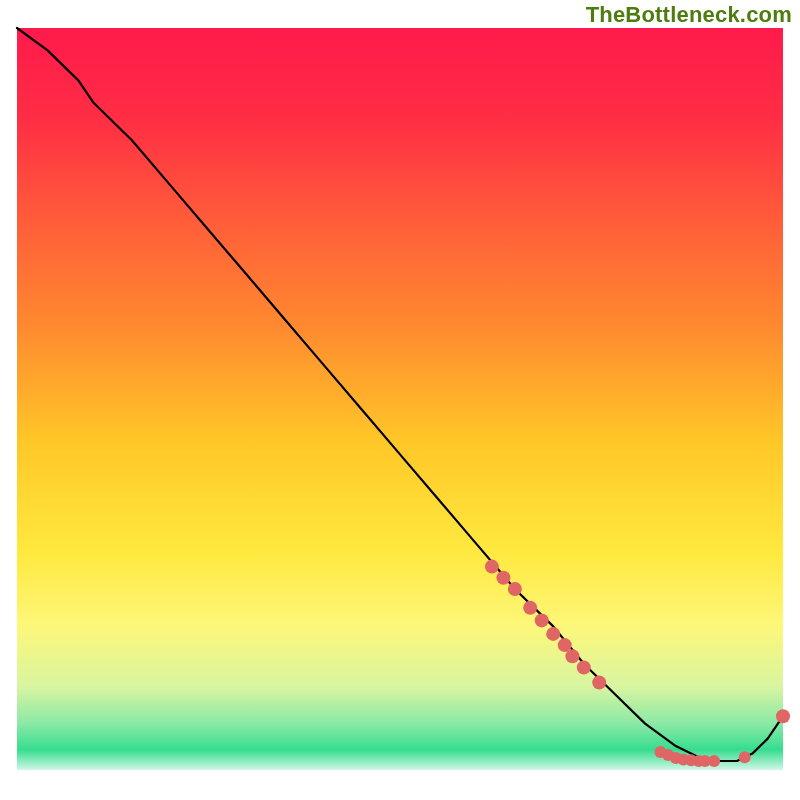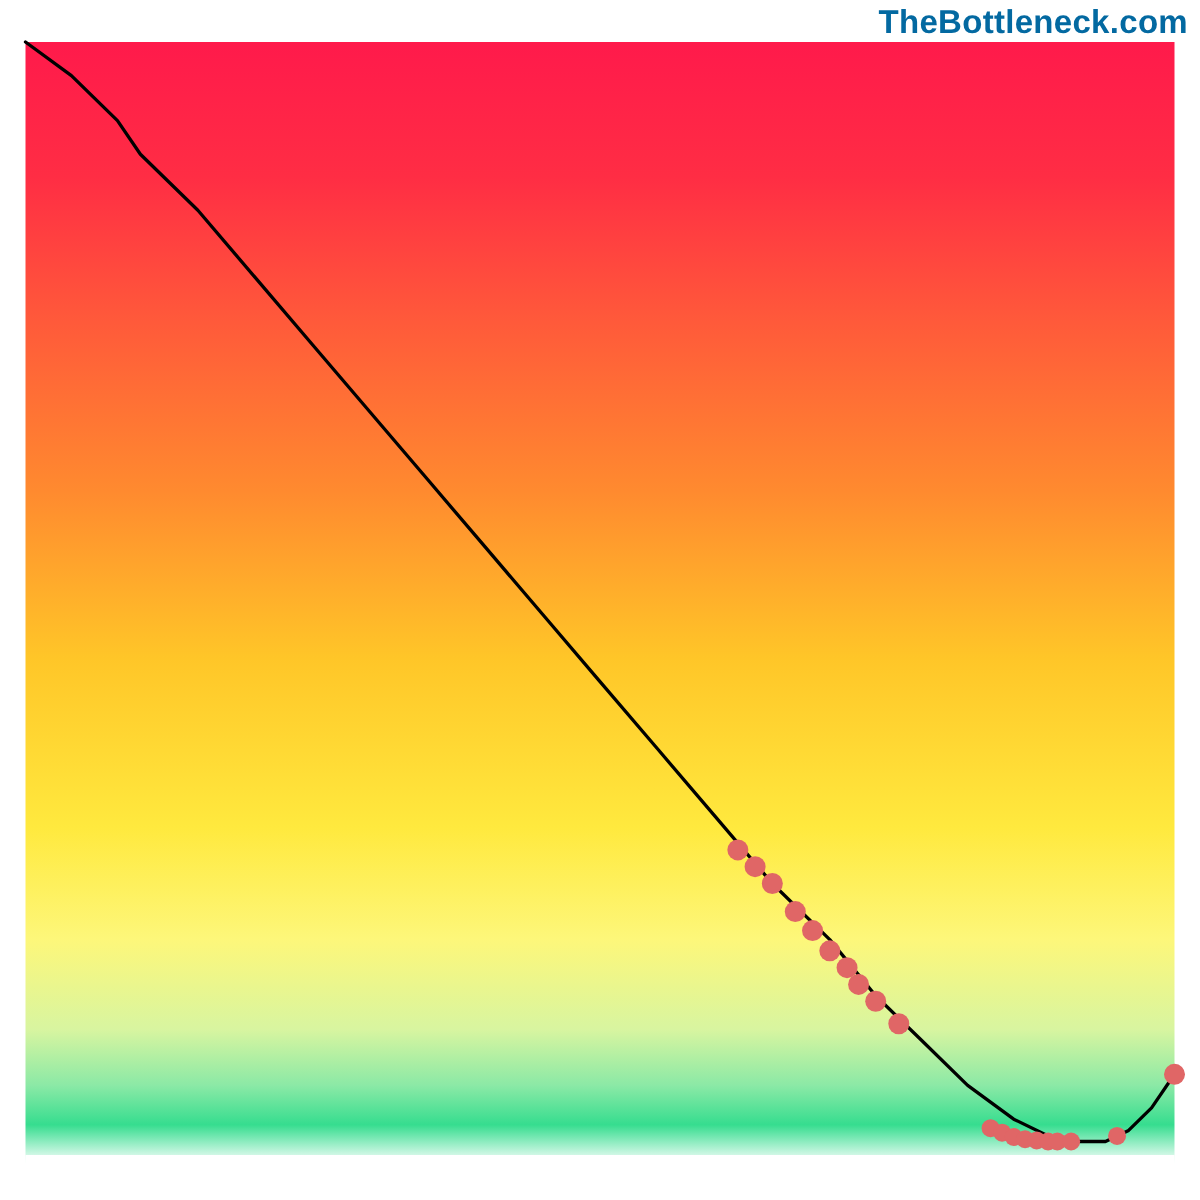--- a/index.html
+++ b/index.html
@@ -15,21 +15,21 @@
     position: relative;
     width: 800px;
     height: 800px;
   }
   .watermark {
     position: absolute;
     top: 2px;
     right: 8px;
     font-size: 22px;
     font-weight: 600;
-    color: #0369a1;
+    color: #4d7c0f;
     letter-spacing: 0.2px;
     z-index: 10;
   }
   svg {
     display: block;
   }
 </style>
 </head>
 <body>
 

